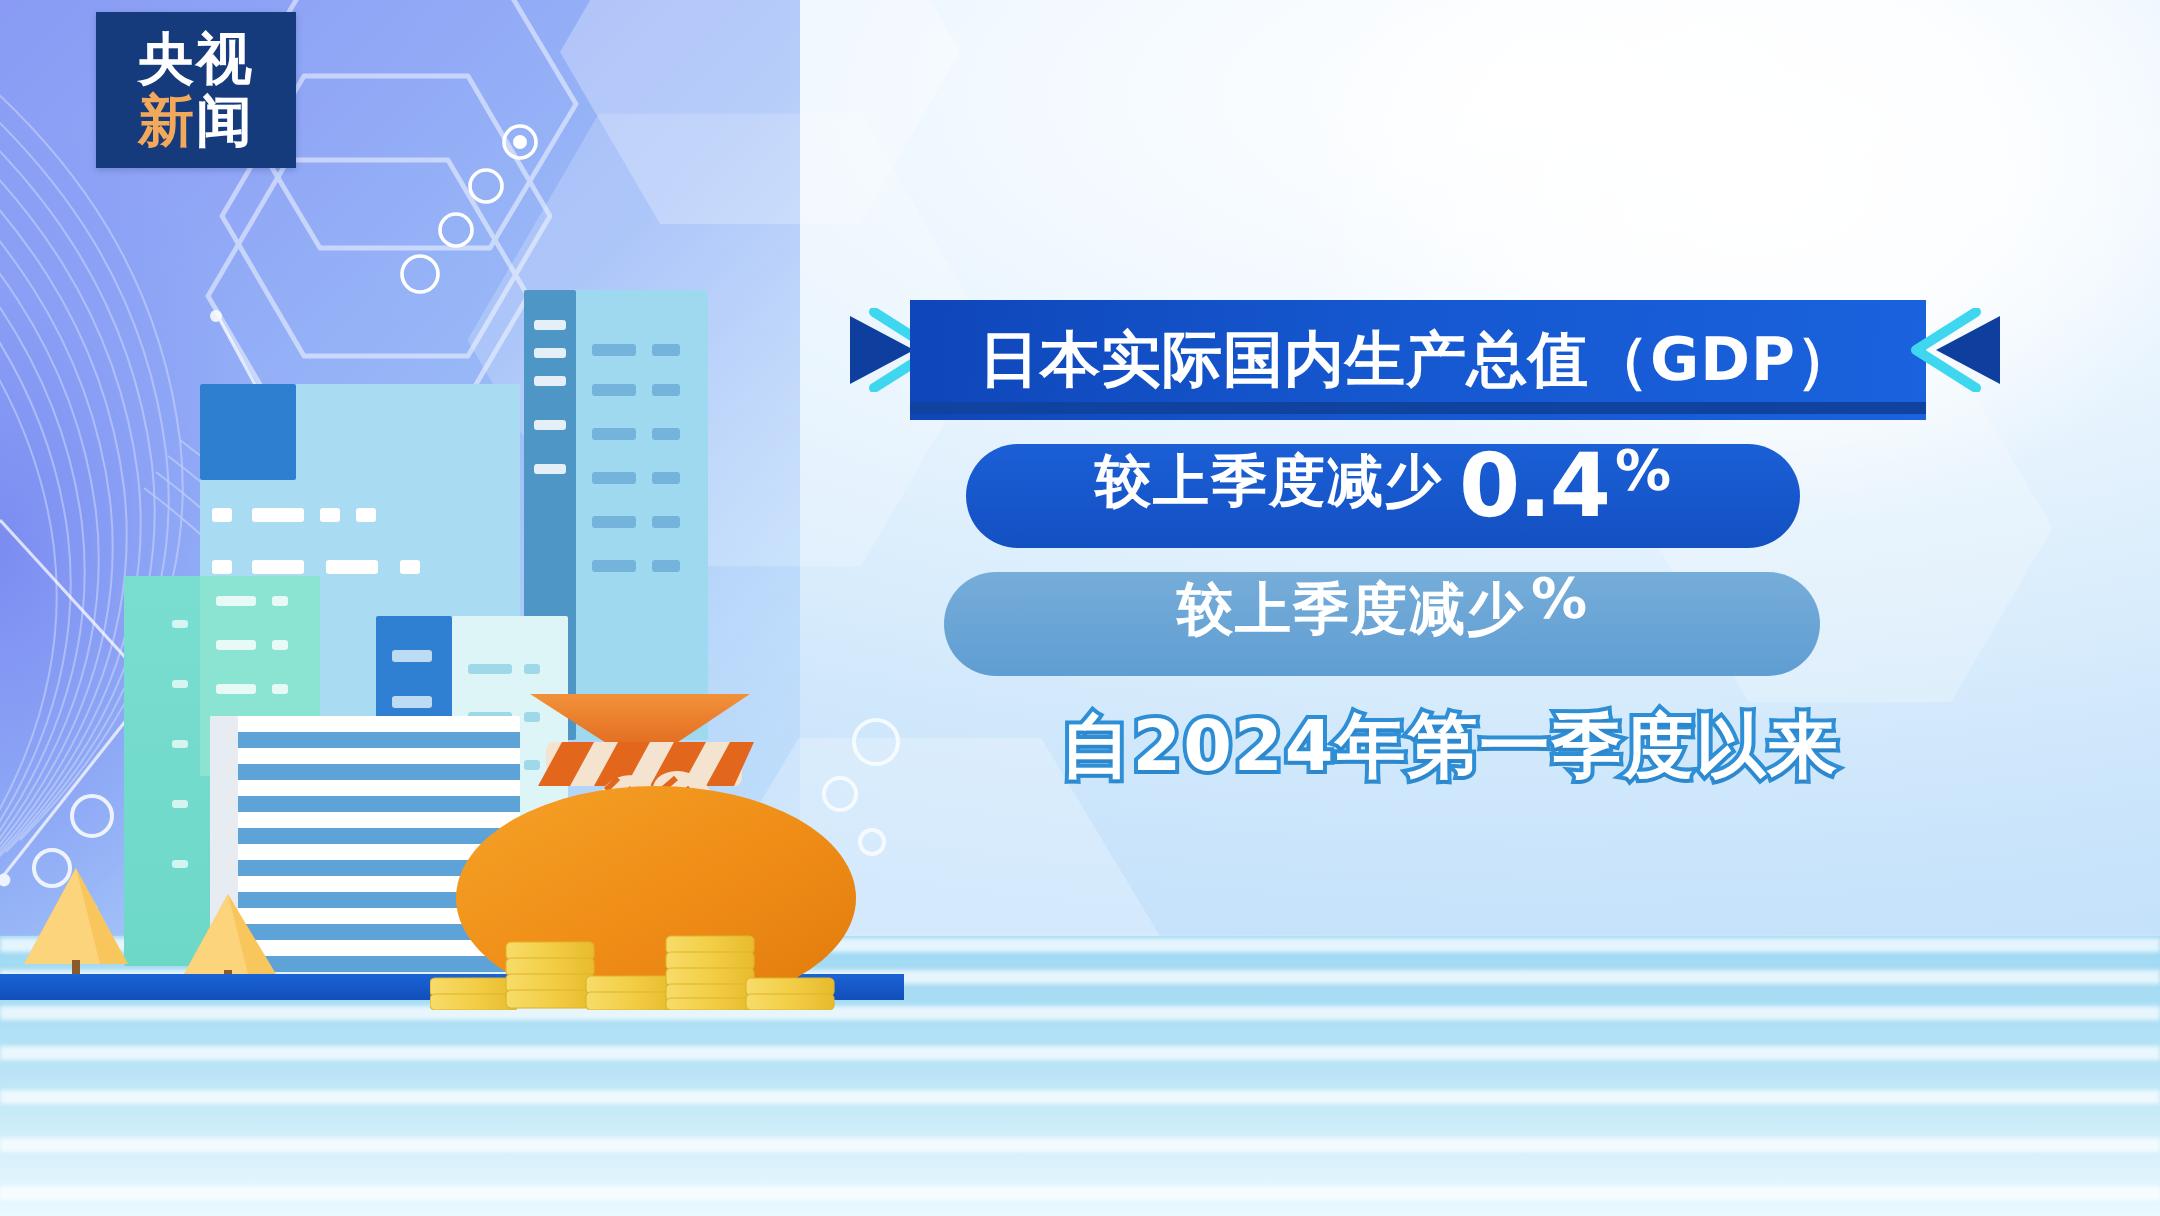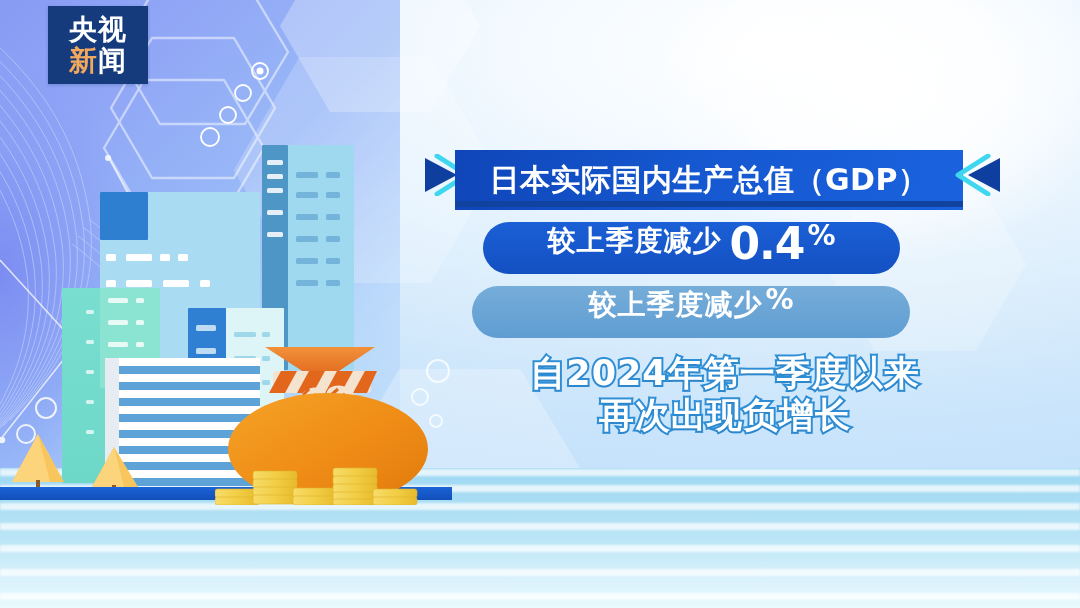--- a/index.html
+++ b/index.html
@@ -411,21 +411,20 @@
       <span class="num">0.4</span>
       <span class="pct">%</span>
     </div>
 
     <div class="pill pill2">
       <span class="cn">较上季度减少</span>
       <span class="pct">%</span>
     </div>
 
     <div class="outline-text ot1">自2024年第一季度以来</div>
-    <div class="outline-text ot2">再次出现负增长</div>
   </div>
 
   <div class="logo">
     <div class="logo-row">
       <span class="logo-ch">央</span>
       <span class="logo-ch">视</span>
     </div>
     <div class="logo-row r2">
       <span class="logo-ch accent">新</span>
       <span class="logo-ch">闻</span>

